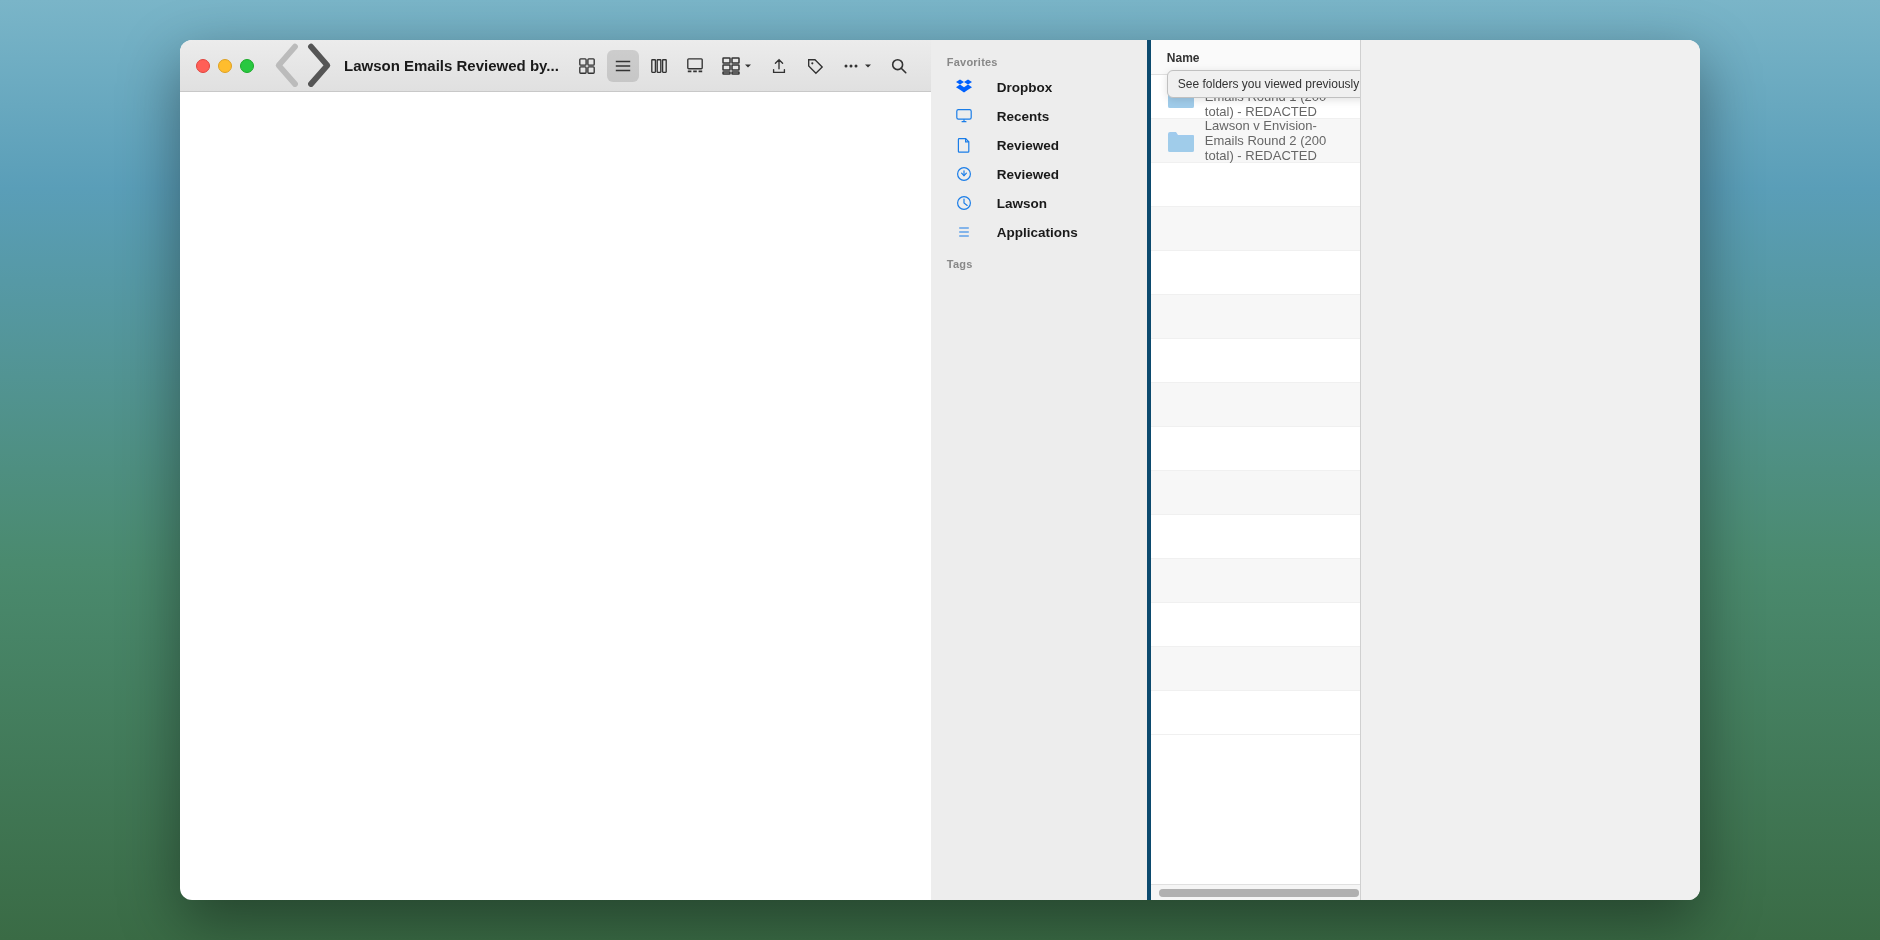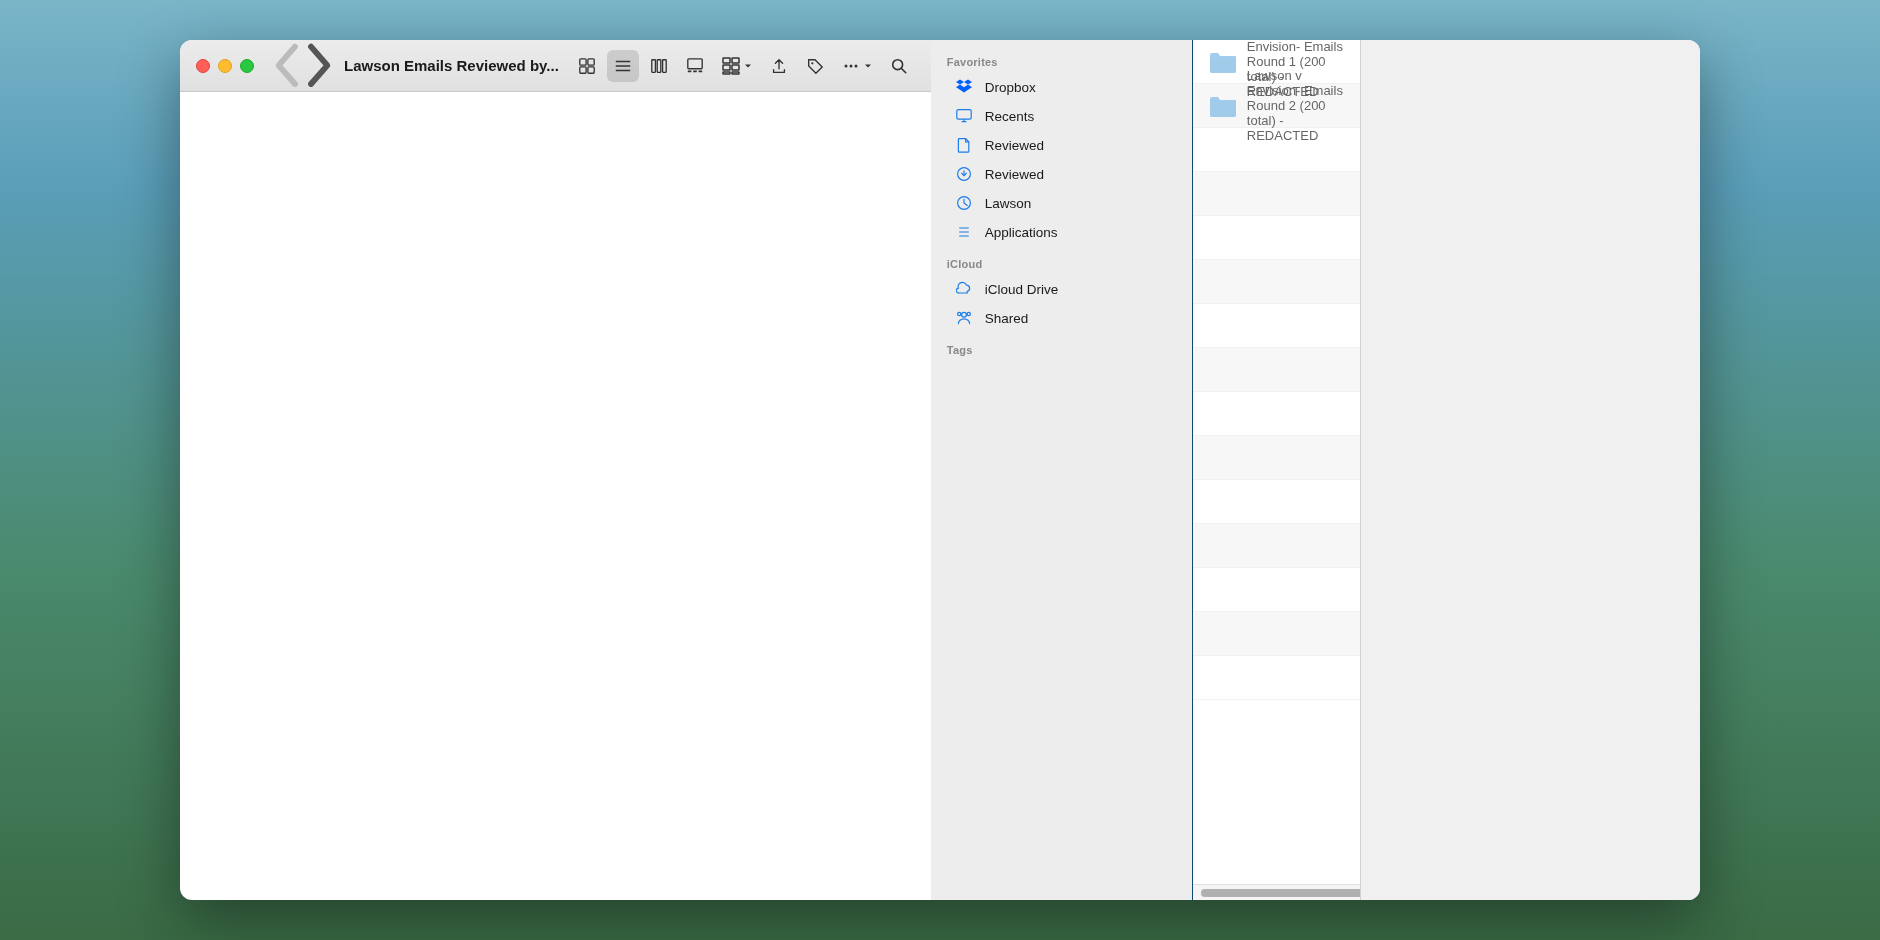--- a/index.html
+++ b/index.html
@@ -126,23 +126,23 @@
 
     
     .main-content {
       display: flex;
       flex: 1;
       overflow: hidden;
     }
 
     
     .sidebar {
-      width: 262px;
+      width: 220px;
       background: rgba(236, 236, 236, 0.95);
-      border-right: 1px solid #0c4a6e;
+      border-right: 4px solid #0c4a6e;
       padding: 12px 0;
       overflow-y: auto;
       flex-shrink: 0;
     }
 
     .sidebar-section {
       margin-bottom: 8px;
     }
 
     .sidebar-section-header {
@@ -150,27 +150,28 @@
       font-weight: 600;
       color: #888;
       padding: 4px 16px;
       text-transform: none;
       letter-spacing: 0.02em;
     }
 
     .sidebar-item {
       display: flex;
       align-items: center;
-      gap: 12px;
+      gap: 24px;
       padding: 5px 16px;
       cursor: pointer;
       border-radius: 6px;
       margin: 1px 8px;
       font-size: 13.5px;
       color: #1a1a1a;
+      font-weight: bold;
     }
 
     .sidebar-item .icon {
       width: 18px;
       height: 18px;
       display: flex;
       align-items: center;
       justify-content: center;
       flex-shrink: 0;
       font-size: 15px;
@@ -463,52 +464,34 @@
             <svg width="16" height="16" viewBox="0 0 20 20" fill="none" stroke="#1a7de8" stroke-width="1.5">
               <line x1="4" y1="5" x2="16" y2="5"></line>
               <line x1="4" y1="10" x2="16" y2="10"></line>
               <line x1="4" y1="15" x2="16" y2="15"></line>
             </svg>
           </span>
           <span>Applications</span>
         </div>
       </div>
 
-      <div class="sidebar-section">
-        <div class="sidebar-section-header">iCloud</div>
-
-        <div class="sidebar-item">
-          <span class="icon blue">
-            <svg width="16" height="16" viewBox="0 0 20 20" fill="none" stroke="#1a7de8" stroke-width="1.5" stroke-linecap="round">
-              <path d="M14 13a4 4 0 00-1-7.87A5 5 0 003 9a3 3 0 001 6h10z"></path>
-            </svg>
-          </span>
-          <span>iCloud Drive</span>
-        </div>
-
-        <div class="sidebar-item">
-          <span class="icon blue">
-            <svg width="16" height="16" viewBox="0 0 20 20" fill="none" stroke="#1a7de8" stroke-width="1.5" stroke-linecap="round">
-              <circle cx="10" cy="6" r="3"></circle>
-              <path d="M3 17c0-3.3 3.1-6 7-6s7 2.7 7 6"></path>
-              <circle cx="16" cy="5" r="2"></circle>
-              <circle cx="4" cy="5" r="2"></circle>
-            </svg>
-          </span>
-          <span>Shared</span>
-        </div>
-      </div>
 
       <div class="sidebar-section">
         <div class="sidebar-section-header">Tags</div>
       </div>
     </div>
 
     <div class="file-area">
 
+      <div class="file-header">
+        <div class="name-tooltip-wrapper">
+          <span class="col-name">Name</span>
+          <div class="name-tooltip">See folders you viewed previously</div>
+        </div>
+      </div>
 
       <div class="file-list">
 
         <div class="file-row">
           <svg class="folder-icon" viewBox="0 0 28 22" fill="none">
             <path d="M1 4a2 2 0 012-2h6l2 3h15a1 1 0 011 1v14a2 2 0 01-2 2H3a2 2 0 01-2-2V4z" fill="#7ab8e8" opacity="0.7"></path>
             <path d="M1 7h26v13a2 2 0 01-2 2H3a2 2 0 01-2-2V7z" fill="#a0cce8" opacity="0.8"></path>
           </svg>
           <span class="file-name">Lawson v Envision- Emails Round 1 (200 total) - REDACTED</span>
         </div>

